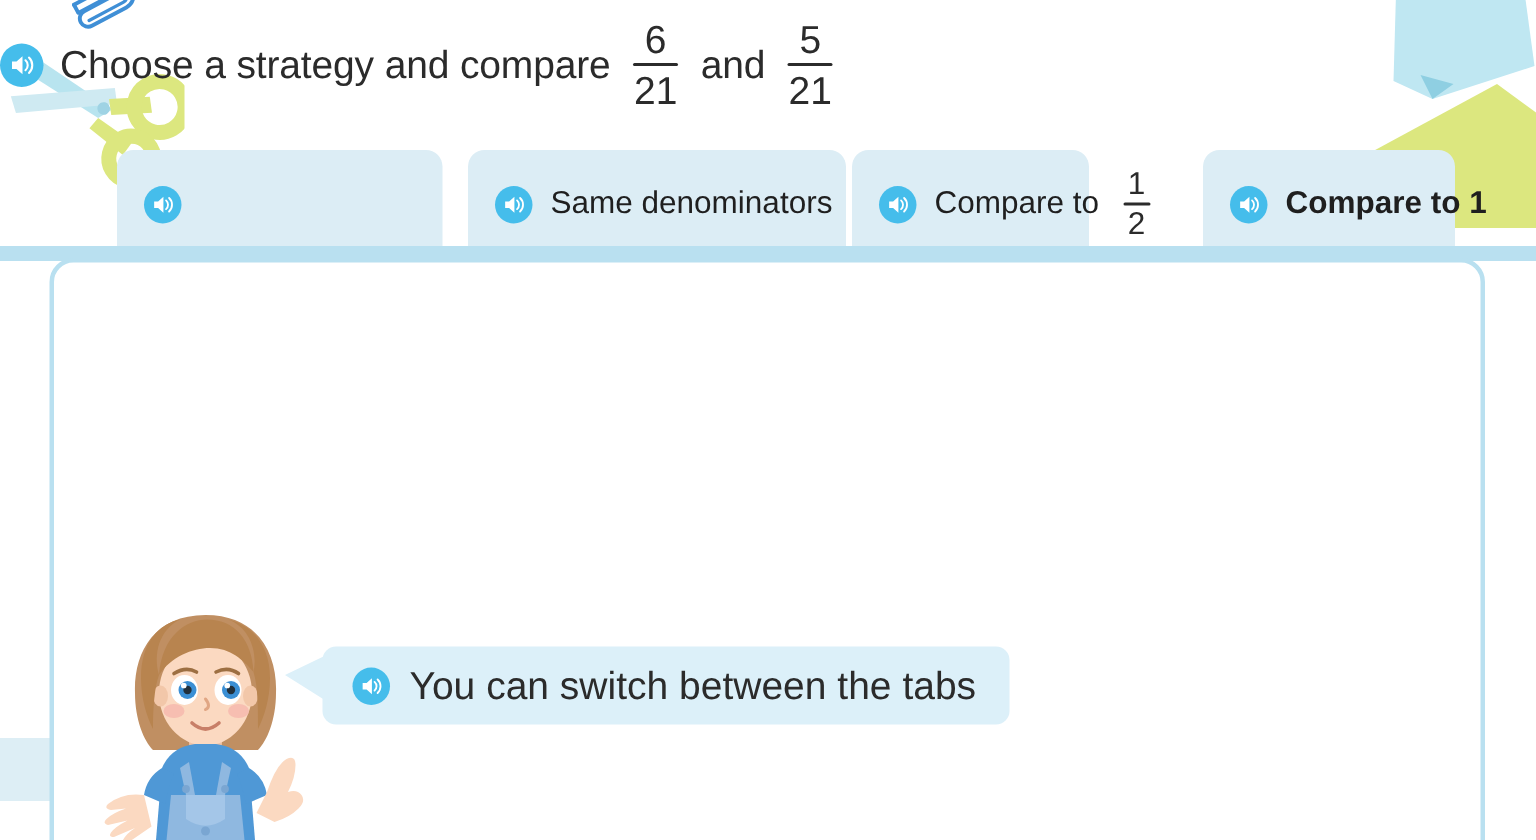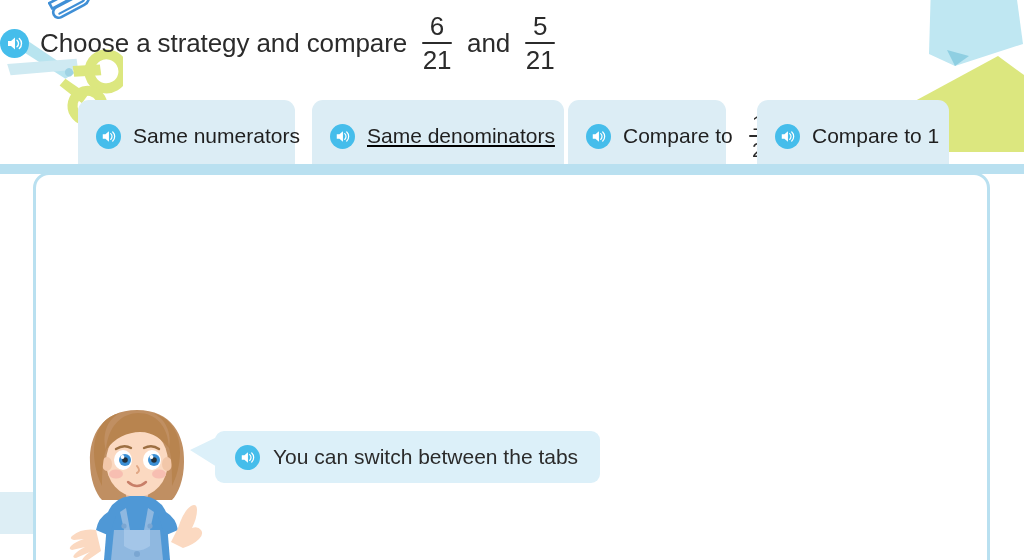--- a/index.html
+++ b/index.html
@@ -98,23 +98,23 @@
     padding: 0 18px;
     box-sizing: border-box;
     cursor: pointer;
   }
   .tab-label {
     font-size: 21px;
     color: #1f1f1f;
     white-space: nowrap;
   }
   #tab-0 { left: 78px;  width: 217px; }
-  #tab-1 { left: 312px; width: 252px; text-decoration: underline; }
+  #tab-1 { left: 312px; width: 252px; }
   #tab-2 { left: 568px; width: 158px; }
-  #tab-3 { left: 757px; width: 192px; }
+  #tab-3 { left: 802px; width: 168px; font-weight: bold; }
 
   
   .tab-strip {
     position: absolute;
     left: 0;
     top: 164px;
     width: 1024px;
     height: 10px;
     background: #b9e0f0;
   }
@@ -147,21 +147,21 @@
     height: 52px;
     background: #dcf0f9;
     border-radius: 9px;
     display: flex;
     align-items: center;
     gap: 13px;
     padding: 0 22px 0 20px;
     box-sizing: border-box;
   }
   .bubble-text {
-    font-size: 21px;
+    font-size: 26px;
     color: #2b2b2b;
     white-space: nowrap;
   }
   .bubble-tail {
     position: absolute;
     left: 190px;
     top: 437px;
     width: 27px;
     height: 30px;
   }
@@ -225,21 +225,20 @@
 <div class="tabs">
 
   <div class="tab" id="tab-0">
     <span class="spk md">
       <svg width="15" height="15" viewBox="0 0 17 17" aria-hidden="true">
         <path d="M2 6 h3 L9 2.5 v12 L5 11 H2 Z" fill="#ffffff"></path>
         <path d="M11 5.2 a4.4 4.4 0 0 1 0 6.6" fill="none" stroke="#ffffff" stroke-width="1.4" stroke-linecap="round"></path>
         <path d="M13.3 3.4 a7 7 0 0 1 0 10.2" fill="none" stroke="#ffffff" stroke-width="1.4" stroke-linecap="round"></path>
       </svg>
     </span>
-    <span class="tab-label">Same numerators</span>
   </div>
 
   <div class="tab" id="tab-1">
     <span class="spk md">
       <svg width="15" height="15" viewBox="0 0 17 17" aria-hidden="true">
         <path d="M2 6 h3 L9 2.5 v12 L5 11 H2 Z" fill="#ffffff"></path>
         <path d="M11 5.2 a4.4 4.4 0 0 1 0 6.6" fill="none" stroke="#ffffff" stroke-width="1.4" stroke-linecap="round"></path>
         <path d="M13.3 3.4 a7 7 0 0 1 0 10.2" fill="none" stroke="#ffffff" stroke-width="1.4" stroke-linecap="round"></path>
       </svg>
     </span>

